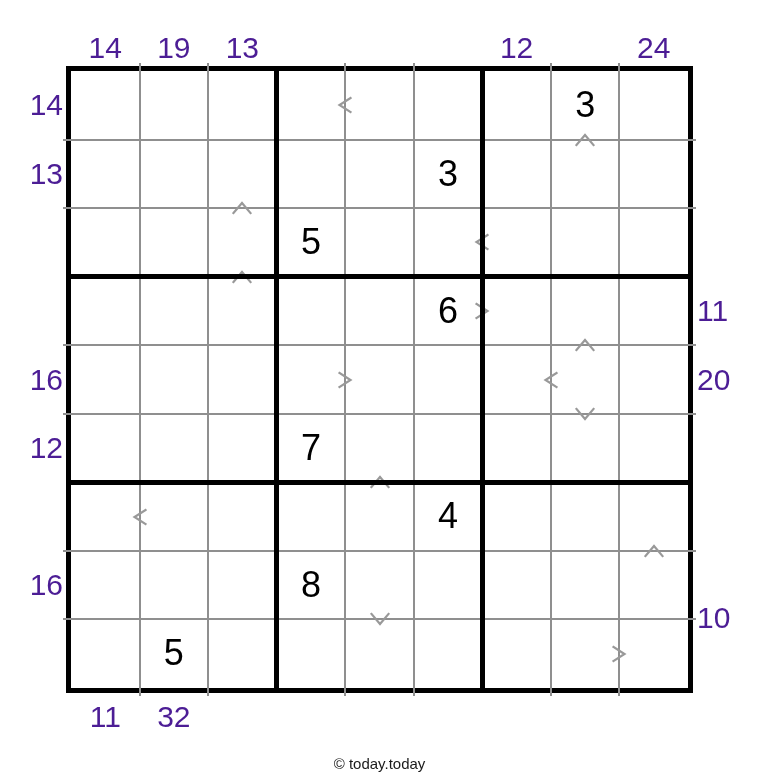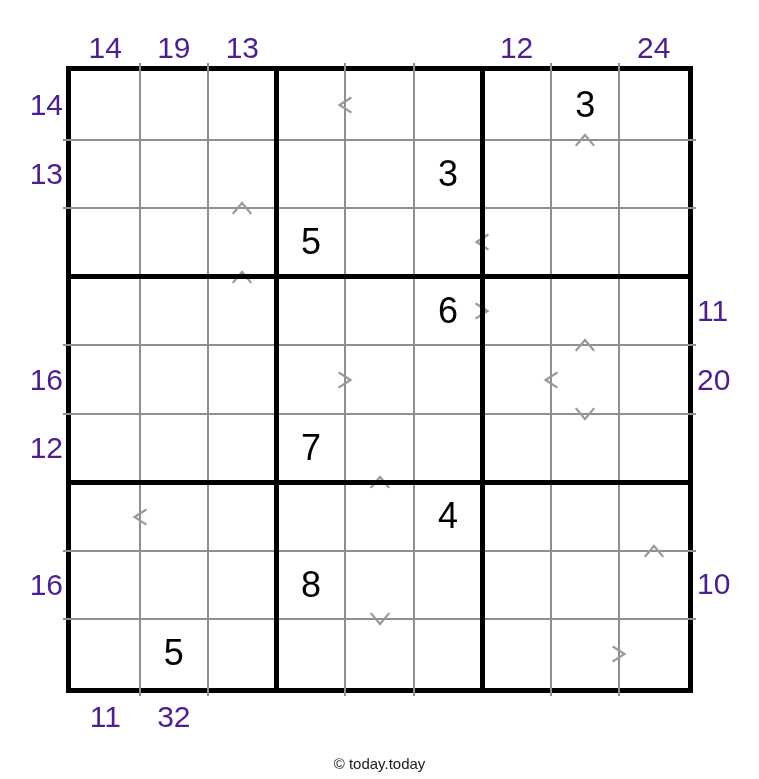--- a/index.html
+++ b/index.html
@@ -244,16 +244,16 @@
       <div class="clue top" style="left: 653.722px; top: 48px;">24</div>
       <div class="clue bottom" style="left: 105.278px; top: 717px;">11</div>
       <div class="clue bottom" style="left: 173.833px; top: 717px;">32</div>
       <div class="clue left" style="left: 63px; top: 105.278px;">14</div>
       <div class="clue left" style="left: 63px; top: 173.833px;">13</div>
       <div class="clue left" style="left: 63px; top: 379.5px;">16</div>
       <div class="clue left" style="left: 63px; top: 448.056px;">12</div>
       <div class="clue left" style="left: 63px; top: 585.167px;">16</div>
       <div class="clue right" style="left: 697px; top: 310.944px;">11</div>
       <div class="clue right" style="left: 697px; top: 379.5px;">20</div>
-      <div class="clue right" style="left: 697px; top: 584px;">10</div>
+      <div class="clue right" style="left: 697px; top: 618px;">10</div>
     </div>
   <div id="footer">© today.today</div>
 </div>
 
 </body></html>

